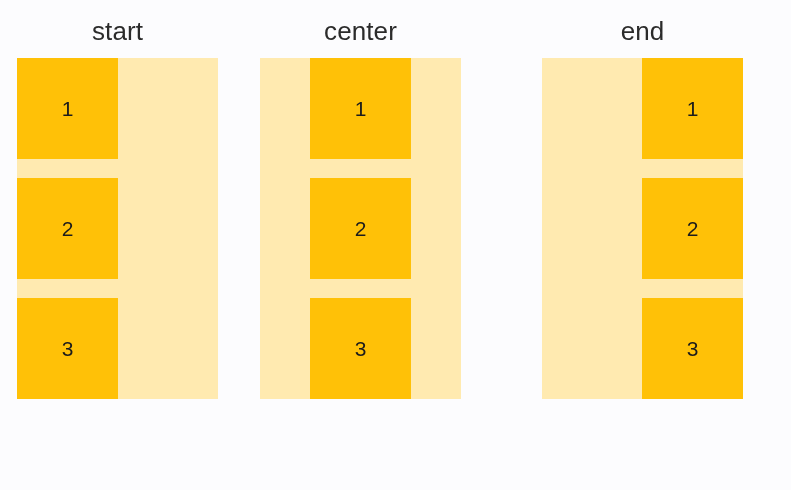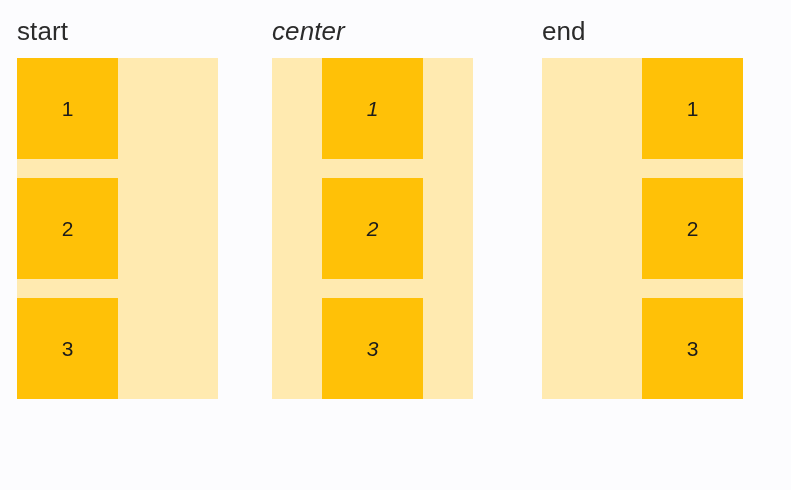--- a/index.html
+++ b/index.html
@@ -18,20 +18,21 @@
   #stage {
     position: relative;
     width: 791px;
     height: 490px;
   }
 
   .panel {
     position: absolute;
     top: 14px;
     width: 201px;
+    text-align: center;
   }
 
   .panel-label {
     font-size: 26px;
     line-height: 34px;
     color: #2b2b2b;
     font-weight: 400;
     letter-spacing: 0.1px;
     height: 44px;
     white-space: nowrap;
@@ -78,21 +79,21 @@
       </div>
       <div class="flex-item">
         <span>2</span>
       </div>
       <div class="flex-item">
         <span>3</span>
       </div>
     </div>
   </section>
 
-  <section class="panel" style="left:272px;font-style:italic;">
+  <section class="panel" style="left:260px;">
     <div class="panel-label">center</div>
     <div class="flex-container align-center">
       <div class="flex-item">
         <span>1</span>
       </div>
       <div class="flex-item">
         <span>2</span>
       </div>
       <div class="flex-item">
         <span>3</span>

